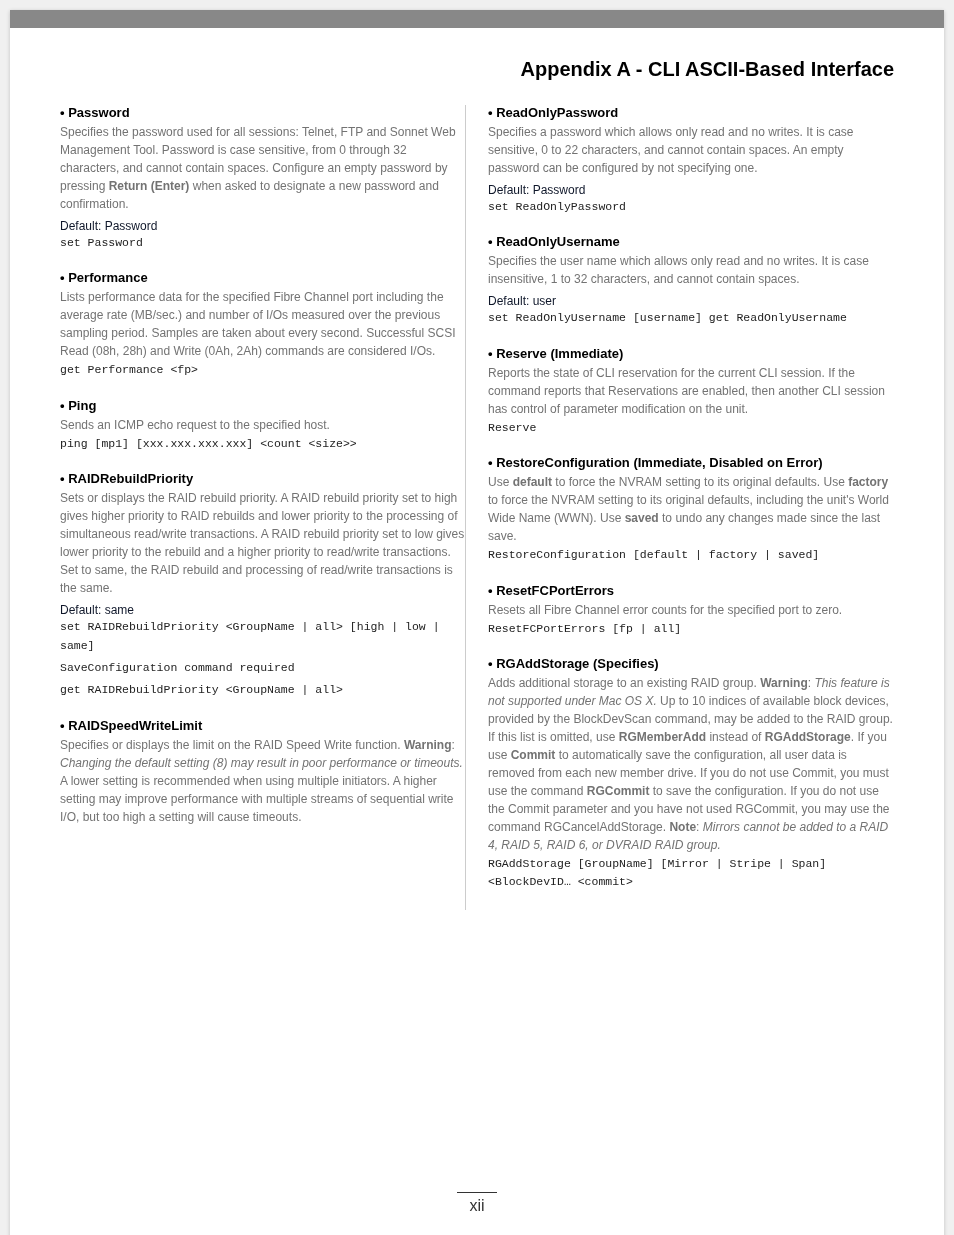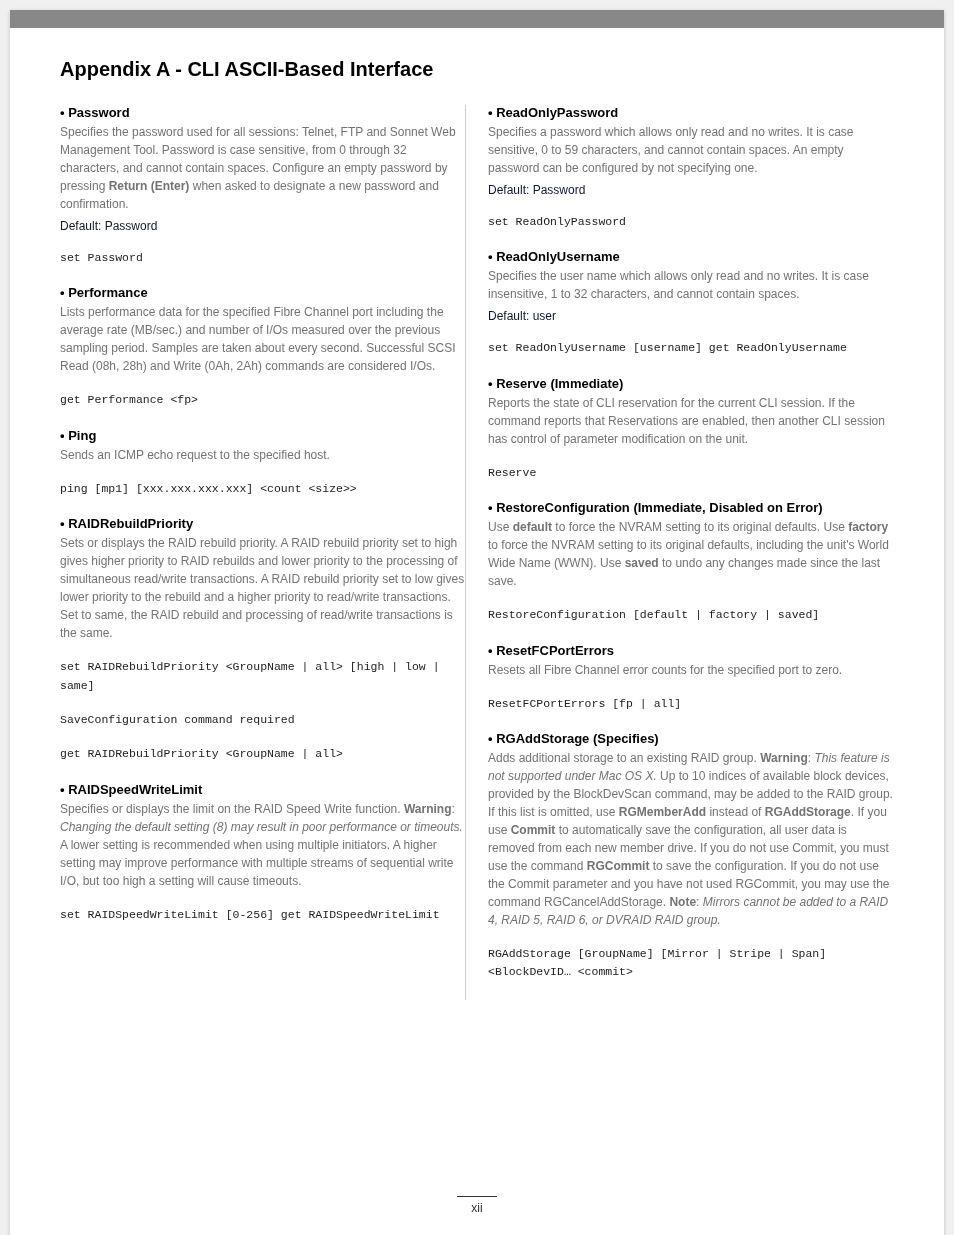--- a/index.html
+++ b/index.html
@@ -23,20 +23,21 @@
       background: #888;
       height: 18px;
       margin: -40px -50px 30px -50px;
     }
     h1.appendix-title {
       font-family: Arial, Helvetica, sans-serif;
       font-size: 20px;
       font-weight: bold;
       margin-bottom: 24px;
       border-bottom: none;
+      text-align: right;
     }
     .two-col {
       display: grid;
       grid-template-columns: 1fr 1fr;
       gap: 0 22px;
     }
     .col {}
     .entry {
       margin-bottom: 18px;
     }
@@ -58,39 +59,39 @@
     .entry-body b {
       font-weight: bold;
     }
     .entry-body i {
       font-style: italic;
     }
     .code-block {
       font-family: 'Courier New', Courier, monospace;
       font-size: 11.5px;
       background: #fff;
-      margin-top: 16px;
+      margin-top: 1px;
       margin-bottom: 4px;
       line-height: 1.6;
       color: #222;
     }
     .default-line {
       font-family: Arial, Helvetica, sans-serif;
       font-size: 12px;
       margin-top: 6px;
       color: #0f172a;
     }
     .page-footer {
       position: absolute;
       bottom: 30px;
       left: 0;
       right: 0;
       text-align: center;
       font-family: Arial, Helvetica, sans-serif;
-      font-size: 12px;
+      font-size: 16px;
       color: #333;
     }
     .footer-line {
       width: 40px;
       border-top: 1px solid #333;
       margin: 0 auto 4px auto;
     }
     .divider-col {
       border-right: 1px solid #ccc;
     }
@@ -122,40 +123,39 @@
 
       <div class="entry">
         <div class="entry-title">Ping</div>
         <div class="entry-body">Sends an ICMP echo request to the specified host.</div>
         <div class="code-block">ping [mp1] [xxx.xxx.xxx.xxx] &lt;count &lt;size&gt;&gt;</div>
       </div>
 
       <div class="entry">
         <div class="entry-title">RAIDRebuildPriority</div>
         <div class="entry-body">Sets or displays the RAID rebuild priority. A RAID rebuild priority set to high gives higher priority to RAID rebuilds and lower priority to the processing of simultaneous read/write transactions. A RAID rebuild priority set to low gives lower priority to the rebuild and a higher priority to read/write transactions. Set to same, the RAID rebuild and processing of read/write transactions is the same.</div>
+        <div class="default-line">Default: same</div>
         <div class="code-block">set RAIDRebuildPriority &lt;GroupName | all&gt; [high
 | low | same]</div>
         <div class="code-block">SaveConfiguration command required</div>
         <div class="code-block">get RAIDRebuildPriority &lt;GroupName | all&gt;</div>
       </div>
 
       <div class="entry">
         <div class="entry-title">RAIDSpeedWriteLimit</div>
         <div class="entry-body">Specifies or displays the limit on the RAID Speed Write function. <b>Warning</b>: <i>Changing the default setting (8) may result in poor performance or timeouts.</i> A lower setting is recommended when using multiple initiators. A higher setting may improve performance with multiple streams of sequential write I/O, but too high a setting will cause timeouts.</div>
-        <div class="code-block">set RAIDSpeedWriteLimit [0-256]
-get RAIDSpeedWriteLimit</div>
       </div>
 
     </div>
 
     <div class="col">
 
       <div class="entry">
         <div class="entry-title">ReadOnlyPassword</div>
-        <div class="entry-body">Specifies a password which allows only read and no writes. It is case sensitive, 0 to 59 characters, and cannot contain spaces. An empty password can be configured by not specifying one.</div>
+        <div class="entry-body">Specifies a password which allows only read and no writes. It is case sensitive, 0 to 22 characters, and cannot contain spaces. An empty password can be configured by not specifying one.</div>
         <div class="default-line">Default: Password</div>
         <div class="code-block">set ReadOnlyPassword</div>
       </div>
 
       <div class="entry">
         <div class="entry-title">ReadOnlyUsername</div>
         <div class="entry-body">Specifies the user name which allows only read and no writes. It is case insensitive, 1 to 32 characters, and cannot contain spaces.</div>
         <div class="default-line">Default: user</div>
         <div class="code-block">set ReadOnlyUsername [username]
 get ReadOnlyUsername</div>

